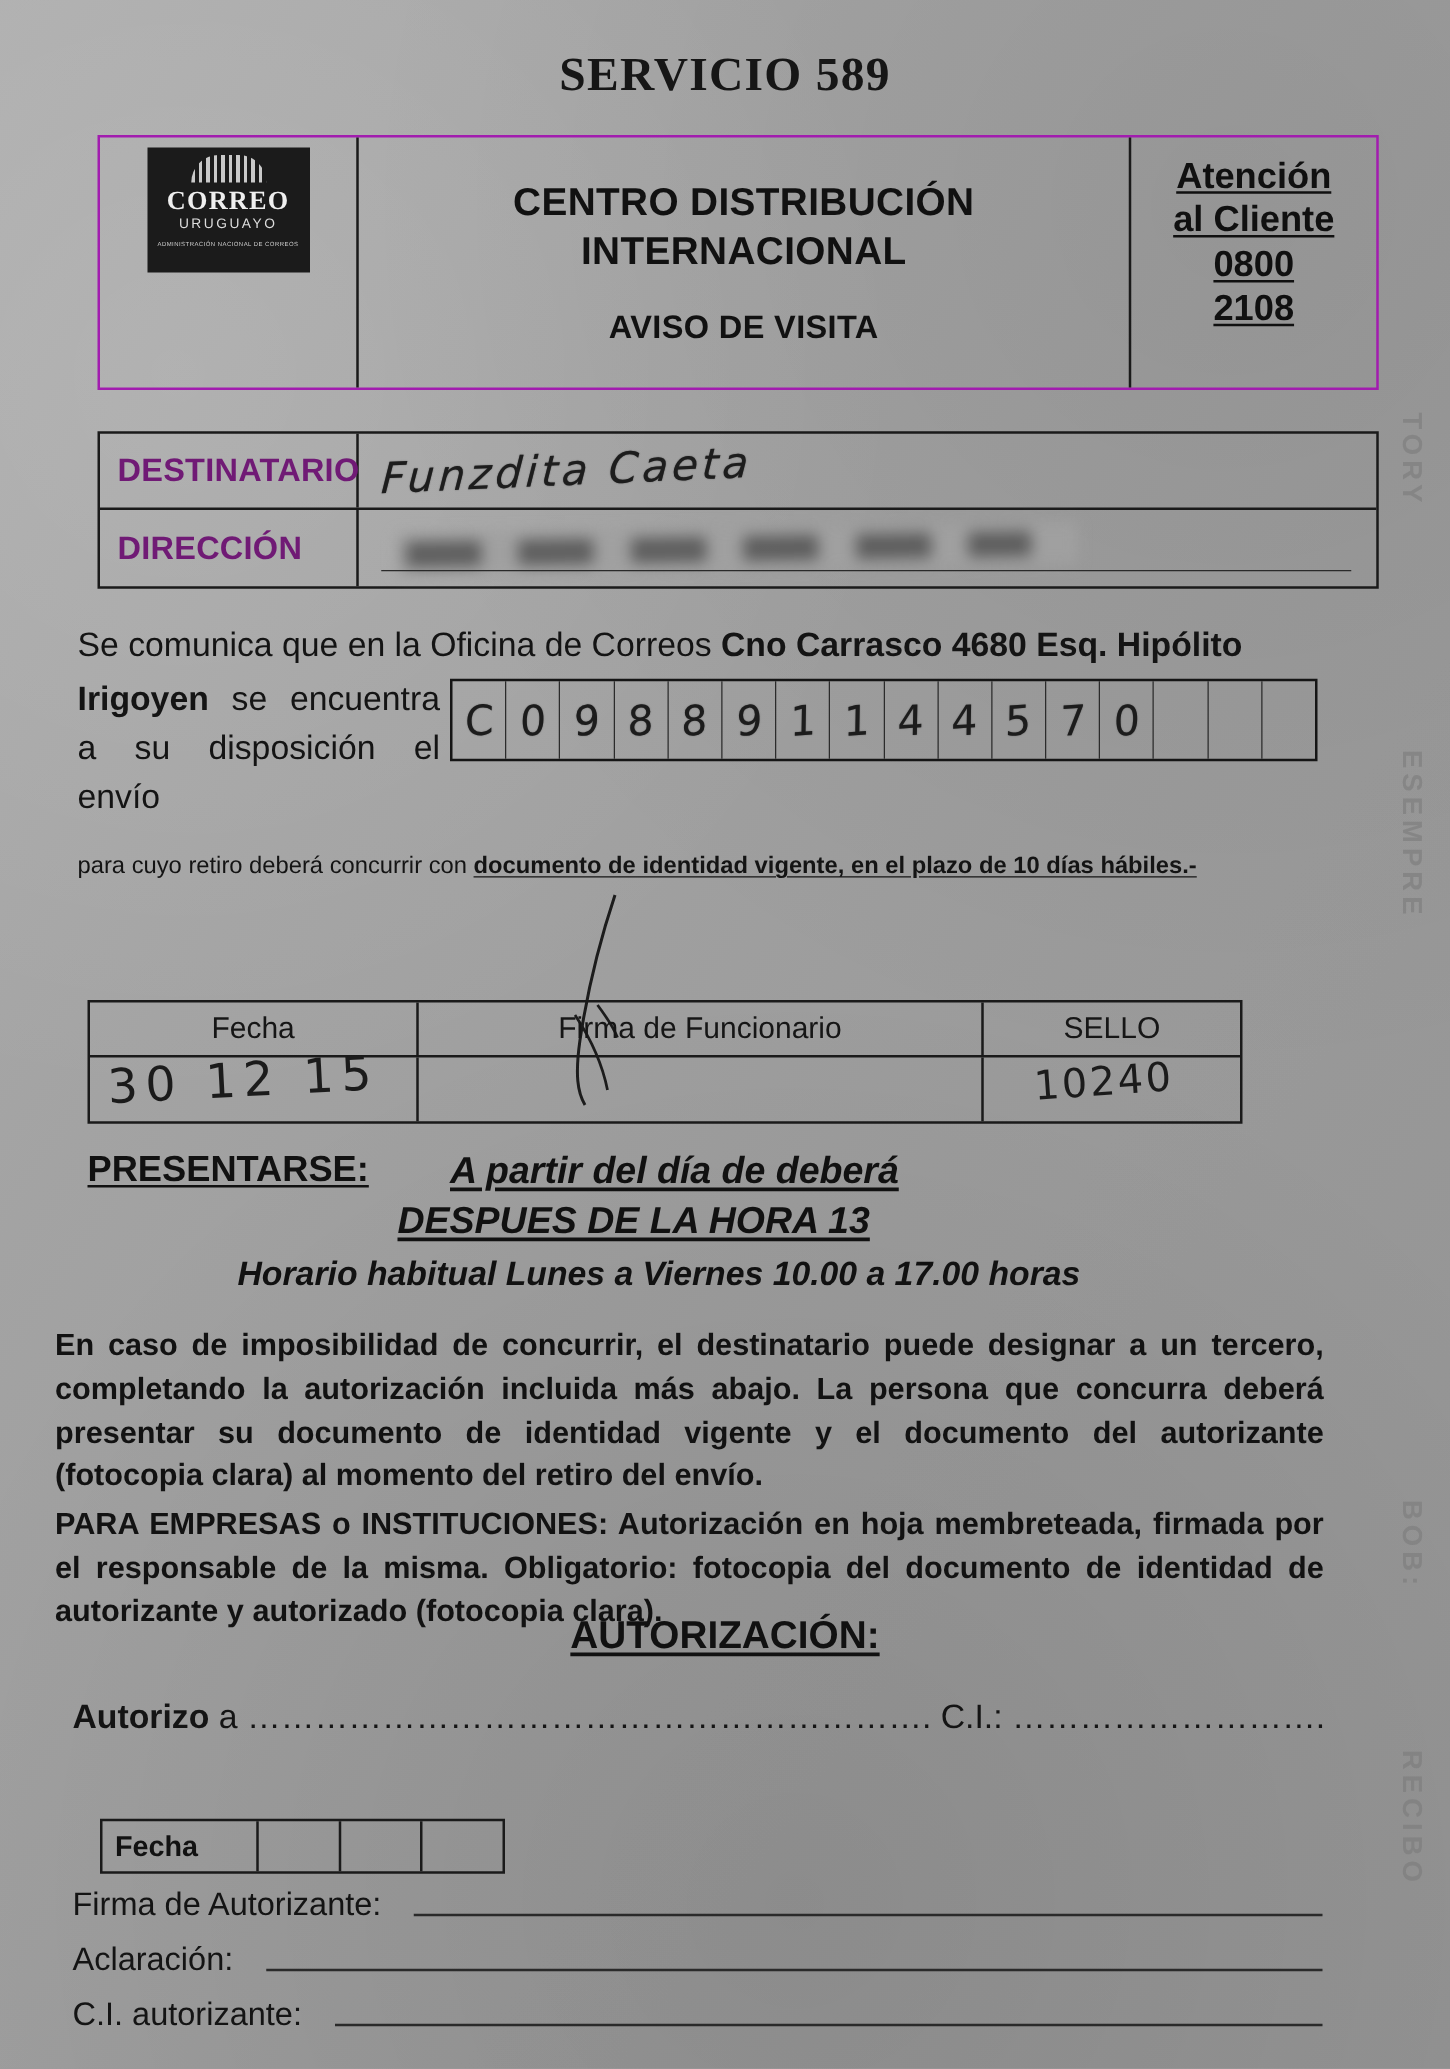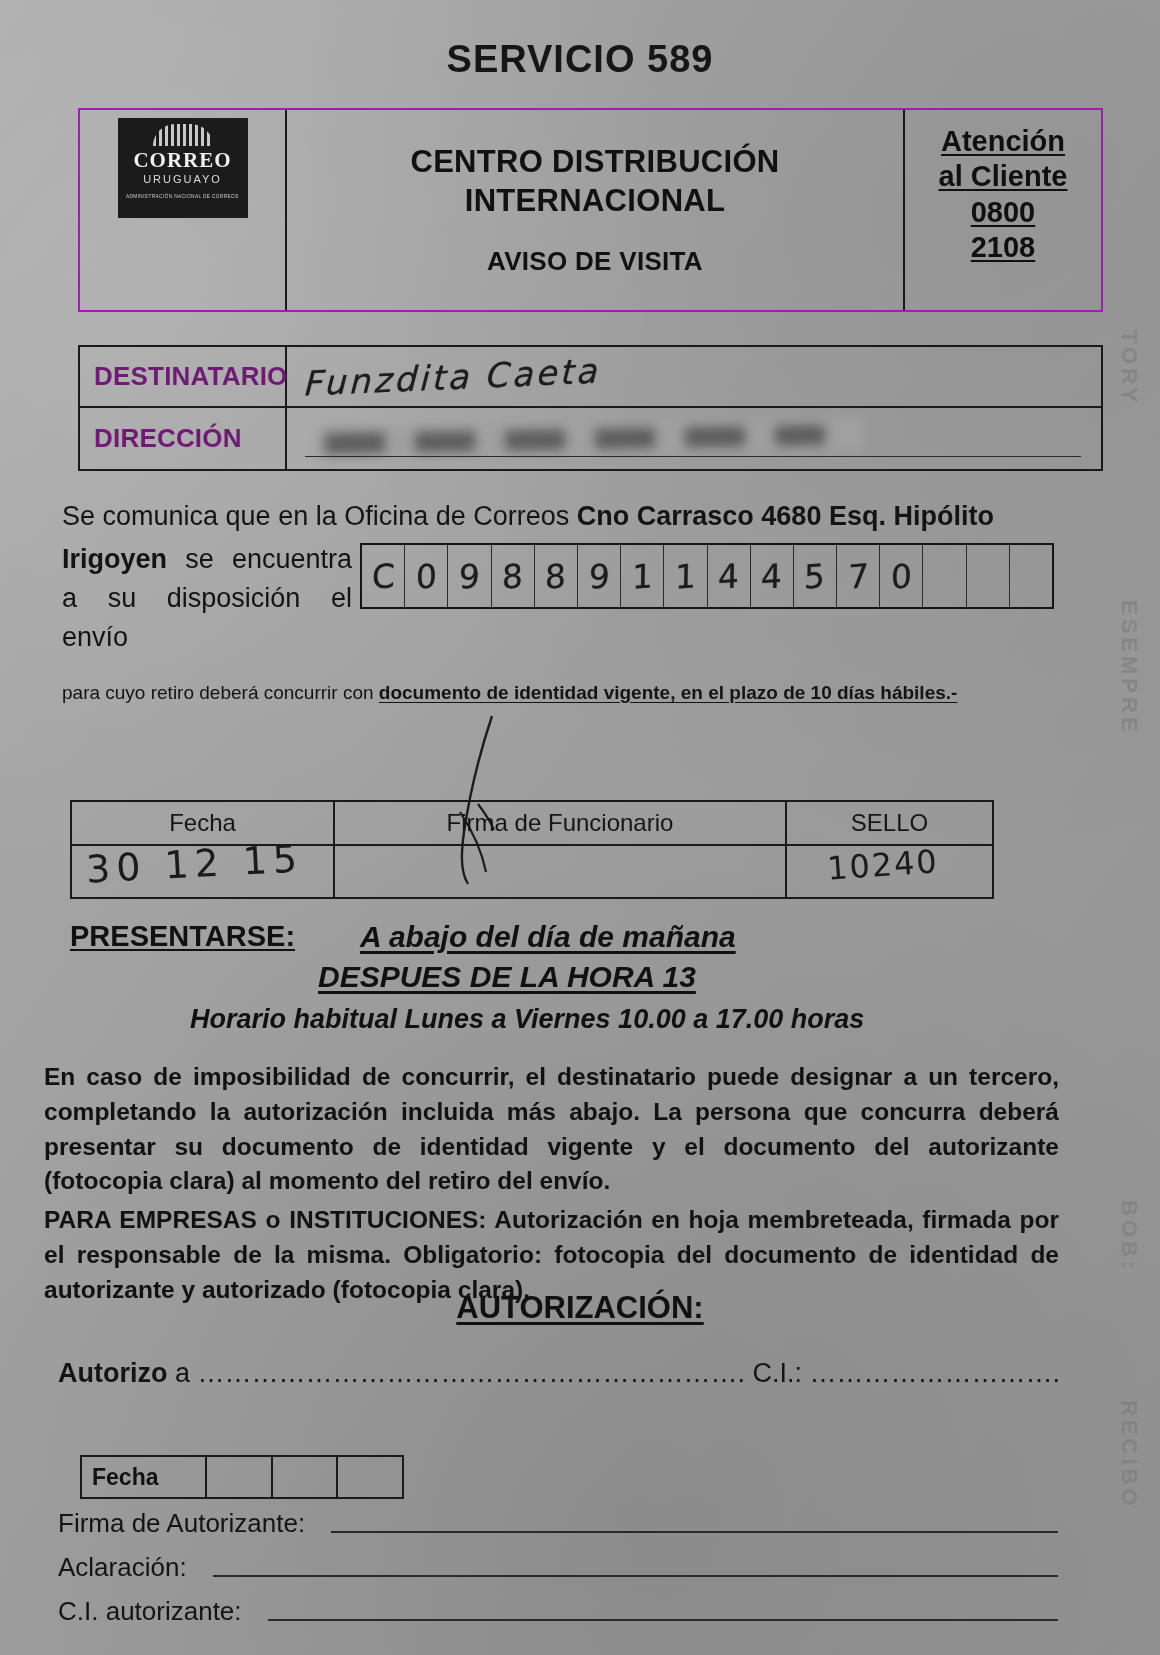--- a/index.html
+++ b/index.html
@@ -33,21 +33,21 @@
     position: absolute;
     left: 0; top: 0;
     width: 1160px; height: 1655px;
   }
 
   
   .service-title {
     position: absolute;
     top: 38px; left: 0; width: 1160px;
     text-align: center;
-    font-family: Liberation Sans, sans-serif;
+    font-family: Liberation Serif, serif;
     font-weight: bold;
     font-size: 38px;
     letter-spacing: 1px;
     color: #161616;
   }
 
   
   .header-table {
     position: absolute;
     left: 78px; top: 108px;
@@ -553,21 +553,21 @@
       </div>
       <div class="sig-c2"></div>
       <div class="sig-c3">
         <span class="hw-stamp">10240</span>
       </div>
     </div>
   </div>
 
   <div class="presentarse">
     <div class="pres-label">PRESENTARSE:</div>
-    <div class="pres-l1">A abajo del día de mañana</div>
+    <div class="pres-l1">A partir del día de deberá</div>
     <div class="pres-l2">DESPUES DE LA HORA 13</div>
     <div class="pres-l3">Horario habitual Lunes a Viernes  10.00 a 17.00 horas</div>
   </div>
 
   <div class="legal">
     <p>En caso de imposibilidad de concurrir, el destinatario puede designar a un tercero, completando la autorización incluida más abajo. La persona que concurra deberá presentar su documento de identidad vigente y el documento del autorizante (fotocopia clara) al momento del retiro del envío.</p>
     <p>PARA EMPRESAS o INSTITUCIONES: Autorización en hoja membreteada, firmada por el responsable de la misma. Obligatorio: fotocopia del documento de identidad de autorizante y autorizado (fotocopia clara).</p>
   </div>
 
   <div class="auth-title">AUTORIZACIÓN:</div>

